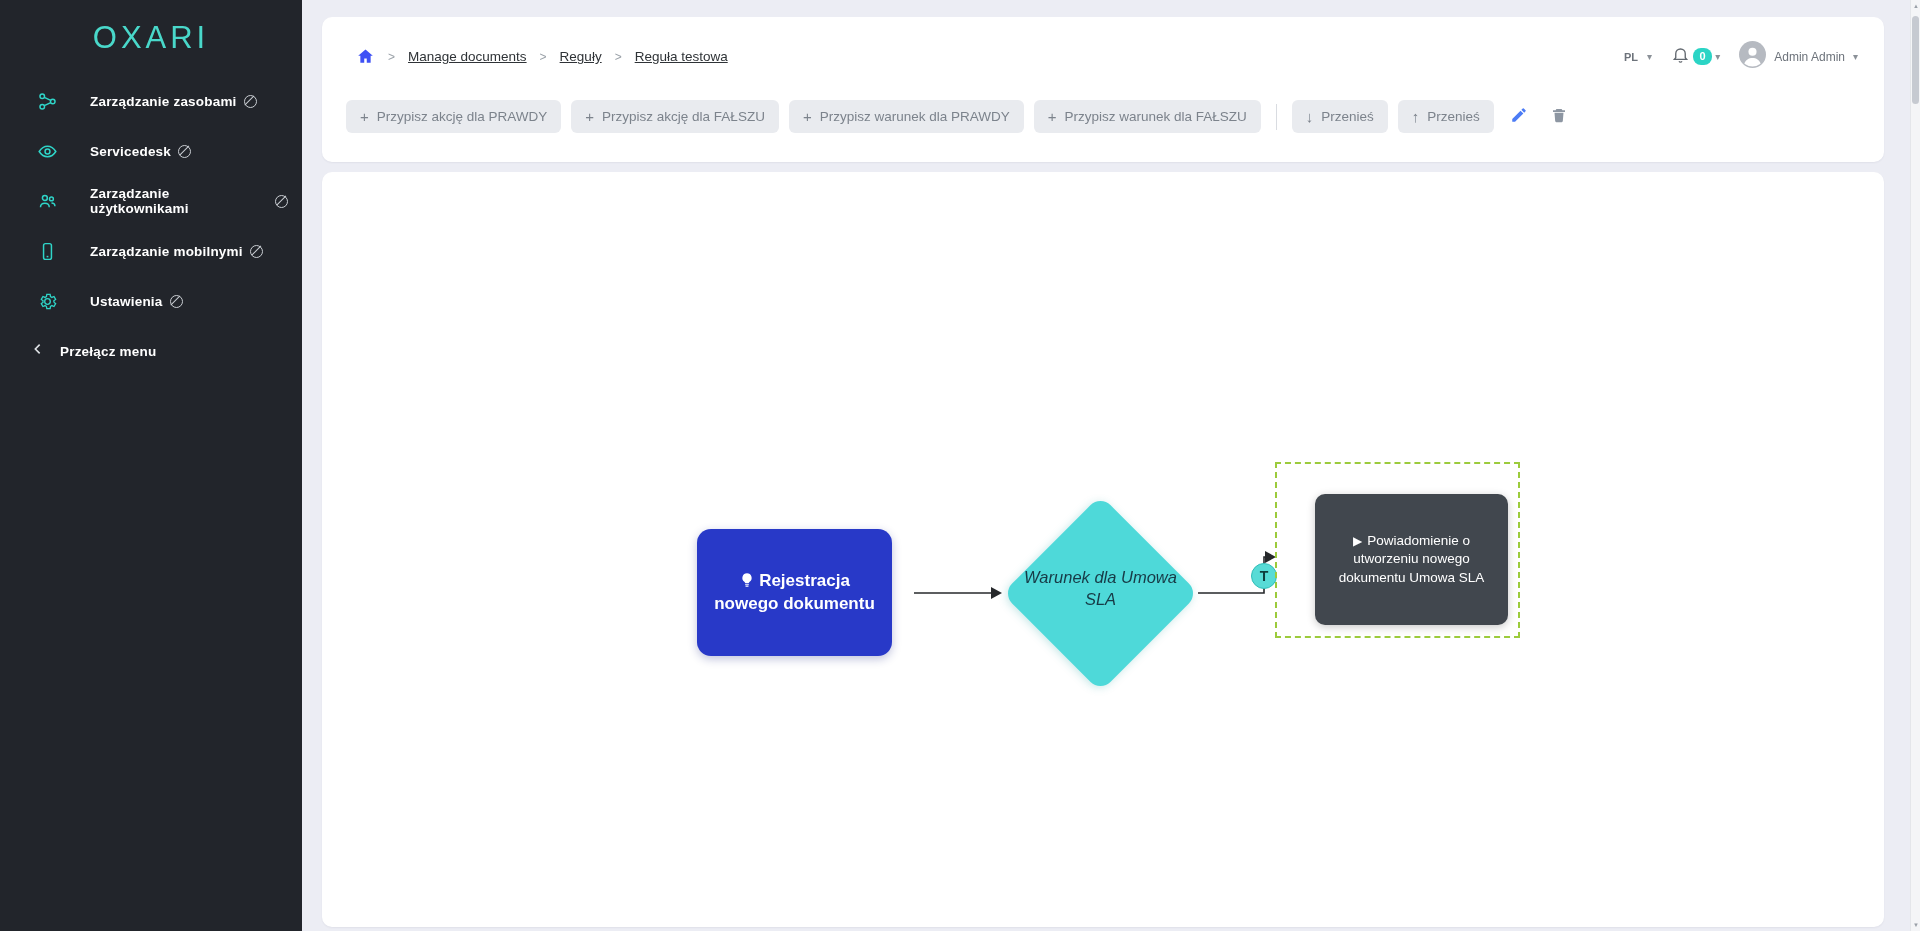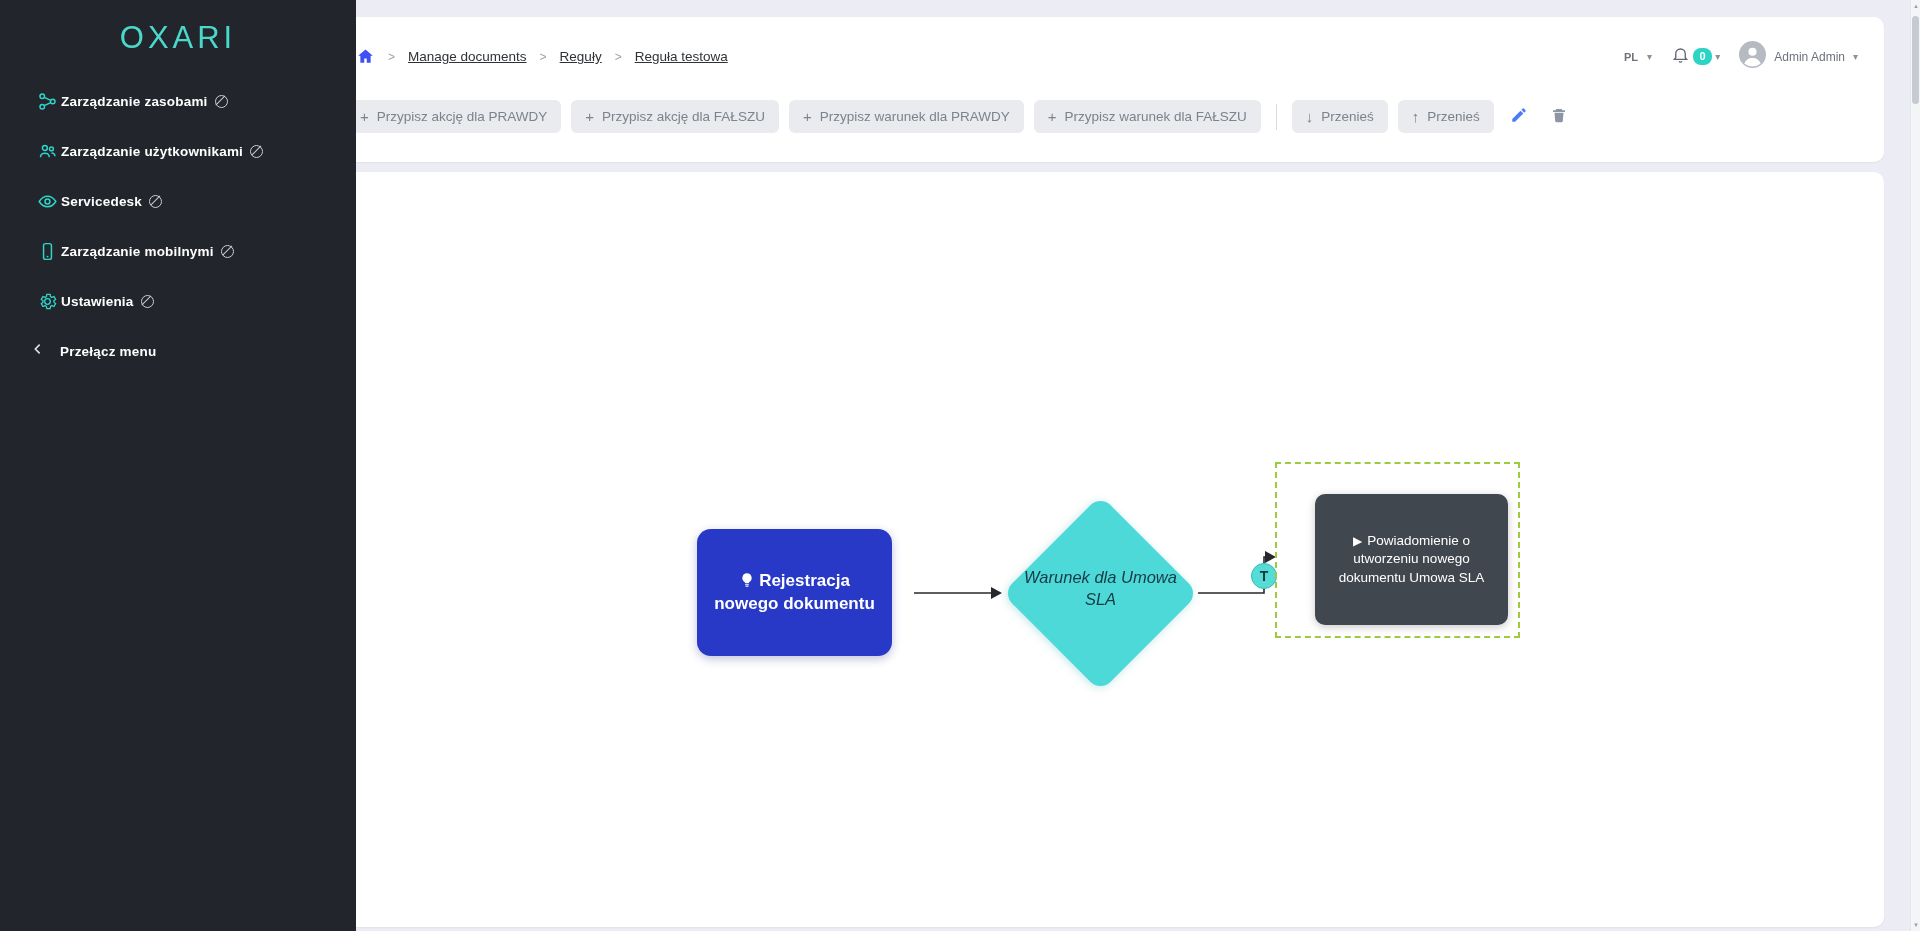--- a/index.html
+++ b/index.html
@@ -6,31 +6,31 @@
   html,body { margin:0; padding:0; }
   body {
     width:1920px; height:931px; overflow:hidden;
     background:#ecedf4;
     font-family:"Liberation Sans", sans-serif;
     -webkit-font-smoothing:antialiased;
   }
 
   
   .sidebar {
-    position:fixed; left:0; top:0; width:356px; height:931px;
+    position:fixed; left:0; top:0; width:302px; height:931px;
     background:#22252b; z-index:10;
   }
   .logo {
     height:76px; display:flex; align-items:center; justify-content:center;
     color:#49d8ca; font-size:31px; letter-spacing:4px; font-weight:500;
     cursor:pointer;
   }
   .nav-item {
     height:50px; display:flex; align-items:center;
-    padding:0 14px 0 36px; gap:3px; cursor:pointer;
+    padding:0 14px 0 36px; gap:32px; cursor:pointer;
   }
   .nav-item .nav-ico { width:22px; height:22px; flex:none; display:flex; align-items:center; justify-content:center; }
   .nav-label { color:#ffffff; font-size:13.5px; font-weight:700; letter-spacing:.2px; display:flex; align-items:center; }
   .badge-slash {
     width:13px; height:13px; border:1.4px solid #d3d7dc; border-radius:50%;
     position:relative; margin-left:7px; flex:none; display:inline-block; opacity:.95;
   }
   .badge-slash::after {
     content:""; position:absolute; left:-1.2px; top:4.4px; width:13px; height:1.4px;
     background:#d3d7dc; transform:rotate(-45deg);
@@ -153,41 +153,41 @@
     </span>
     <span class="nav-label">
         <span>Zarządzanie zasobami</span>
         <span class="badge-slash"></span>
       </span>
   </div>
 
   <div class="nav-item">
     <span class="nav-ico">
       <svg viewBox="0 0 24 24" width="21" height="21" fill="none" stroke="#2fd5c8" stroke-width="1.7">
+        <path d="M2.5 12c2.5-4 5.7-6 9.5-6s7 2 9.5 6c-2.5 4-5.7 6-9.5 6s-7-2-9.5-6z"></path>
+        <circle cx="12" cy="12" r="2.8"></circle>
+      </svg>
+    </span>
+    <span class="nav-label">
+        <span>Servicedesk</span>
+        <span class="badge-slash"></span>
+      </span>
+  </div>
+
+  <div class="nav-item">
+    <span class="nav-ico">
+      <svg viewBox="0 0 24 24" width="21" height="21" fill="none" stroke="#2fd5c8" stroke-width="1.7">
         <circle cx="9" cy="8" r="2.8"></circle>
           <path d="M4 18.5c0-2.8 2.2-4.5 5-4.5s5 1.7 5 4.5"></path>
         <circle cx="16.5" cy="9" r="2.2"></circle>
           <path d="M16.5 13.8c2.2 0 4 1.5 4 3.7"></path>
       </svg>
     </span>
     <span class="nav-label">
         <span>Zarządzanie użytkownikami</span>
-        <span class="badge-slash"></span>
-      </span>
-  </div>
-
-  <div class="nav-item">
-    <span class="nav-ico">
-      <svg viewBox="0 0 24 24" width="21" height="21" fill="none" stroke="#2fd5c8" stroke-width="1.7">
-        <path d="M2.5 12c2.5-4 5.7-6 9.5-6s7 2 9.5 6c-2.5 4-5.7 6-9.5 6s-7-2-9.5-6z"></path>
-        <circle cx="12" cy="12" r="2.8"></circle>
-      </svg>
-    </span>
-    <span class="nav-label">
-        <span>Servicedesk</span>
         <span class="badge-slash"></span>
       </span>
   </div>
 
 
   <div class="nav-item">
     <span class="nav-ico">
       <svg viewBox="0 0 24 24" width="21" height="21" fill="none" stroke="#2fd5c8" stroke-width="1.7">
         <rect x="7.5" y="3" width="9" height="18" rx="2.2"></rect>
           <path d="M11 17.8h2"></path>

